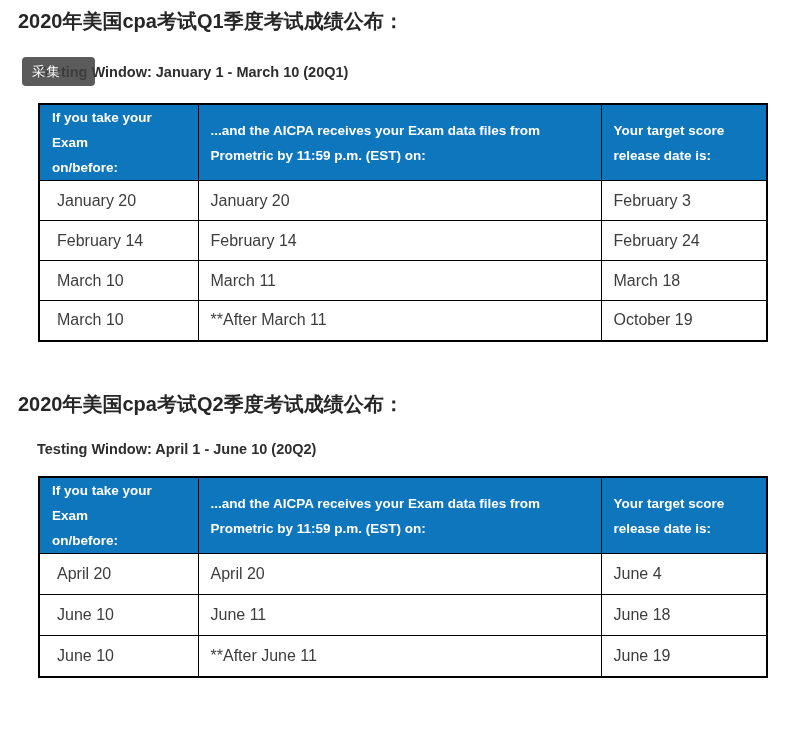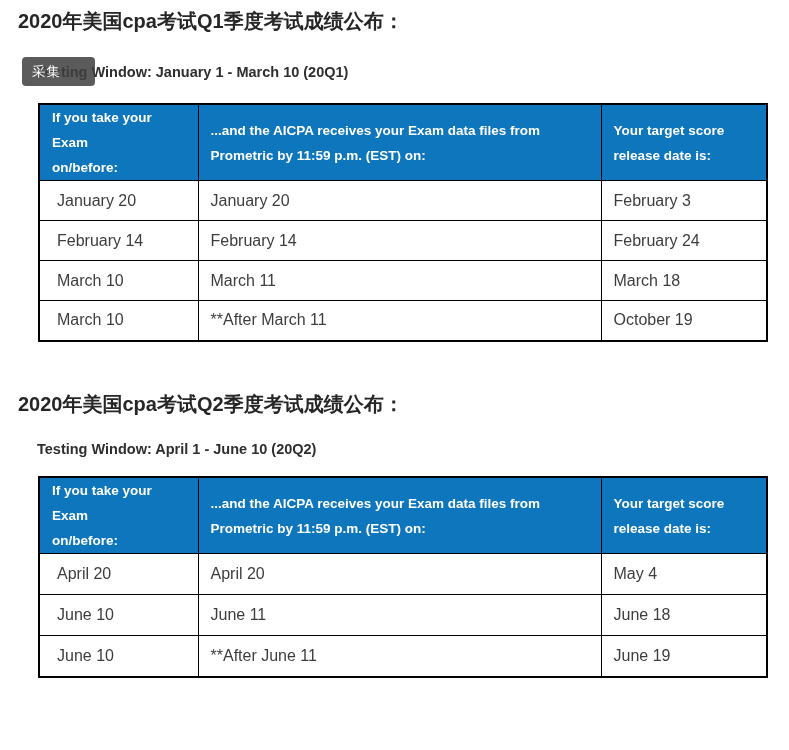--- a/index.html
+++ b/index.html
@@ -150,21 +150,21 @@
         <th>
           <span class="hl">Your target score</span>
           <span class="hl">release date is:</span>
         </th>
       </tr>
     </thead>
     <tbody>
       <tr>
         <td class="first">April 20</td>
         <td>April 20</td>
-        <td>May 4</td>
+        <td>June 4</td>
       </tr>
       <tr>
         <td class="first">June 10</td>
         <td>June 11</td>
         <td>June 18</td>
       </tr>
       <tr>
         <td class="first">June 10</td>
         <td>**After June 11</td>
         <td>June 19</td>

